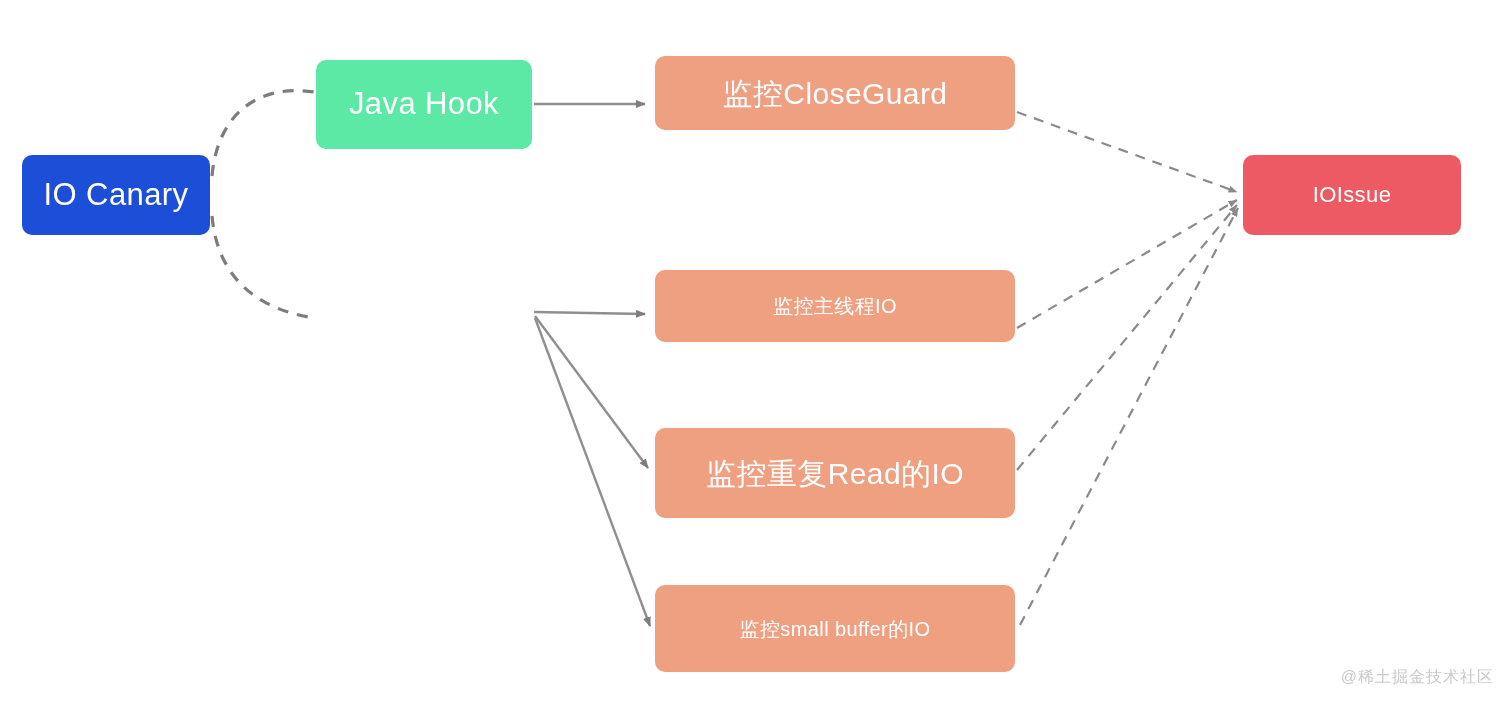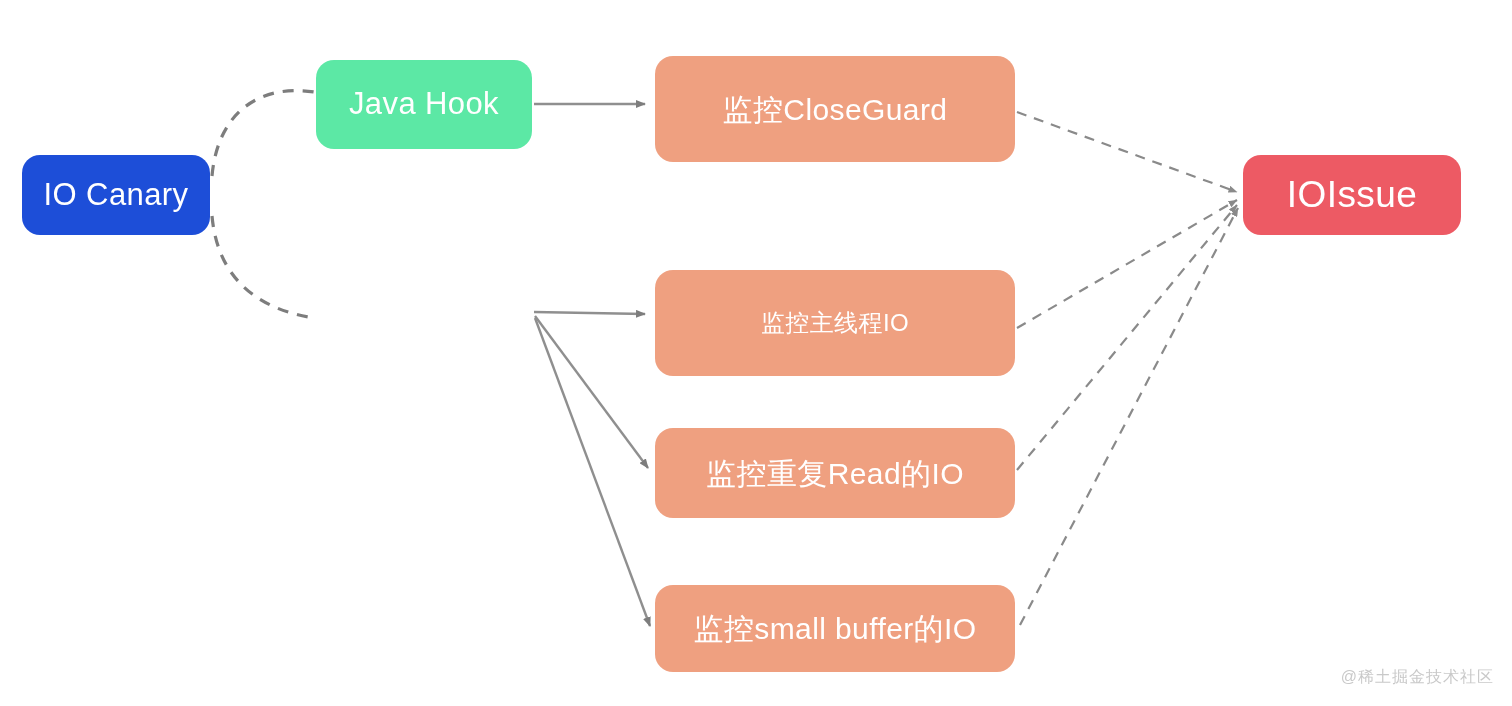--- a/index.html
+++ b/index.html
@@ -23,42 +23,42 @@
     top: 0;
     width: 1512px;
     height: 706px;
     pointer-events: none;
   }
   .node {
     position: absolute;
     display: flex;
     align-items: center;
     justify-content: center;
-    border-radius: 18px;
+    border-radius: 10px;
     box-sizing: border-box;
     color: #ffffff;
     text-align: center;
     line-height: 1.1;
     letter-spacing: 0.4px;
     white-space: nowrap;
     z-index: 2;
   }
   .node-blue   { background: #1d4ed8; }
   .node-green  { background: #5ce8a5; }
   .node-orange { background: #efa080; }
   .node-red    { background: #ed5a64; }
 
   .n-iocanary     { left: 22px;   top: 155px; width: 188px; height: 80px;  font-size: 31px; }
   .n-javahook     { left: 316px;  top: 60px;  width: 216px; height: 89px;  font-size: 31px; }
   .n-nativehook   { left: 316px;  top: 270px; width: 216px; height: 89px;  font-size: 31px; }
-  .n-closeguard   { left: 655px;  top: 56px;  width: 360px; height: 106px;  font-size: 30px; }
-  .n-mainthread   { left: 655px;  top: 270px; width: 360px; height: 106px;  font-size: 24px; }
+  .n-closeguard   { left: 655px;  top: 56px;  width: 360px; height: 74px;  font-size: 30px; }
+  .n-mainthread   { left: 655px;  top: 270px; width: 360px; height: 72px;  font-size: 20px; }
   .n-repeatread   { left: 655px;  top: 428px; width: 360px; height: 90px;  font-size: 30px; }
-  .n-smallbuffer  { left: 655px;  top: 585px; width: 360px; height: 87px;  font-size: 30px; }
-  .n-ioissue      { left: 1243px; top: 155px; width: 218px; height: 80px;  font-size: 37px; }
+  .n-smallbuffer  { left: 655px;  top: 585px; width: 360px; height: 87px;  font-size: 20px; }
+  .n-ioissue      { left: 1243px; top: 155px; width: 218px; height: 80px;  font-size: 22px; }
 
   .watermark {
     position: absolute;
     right: 18px;
     bottom: 18px;
     font-size: 16px;
     color: #c9c9c9;
     letter-spacing: 1px;
     z-index: 3;
   }

